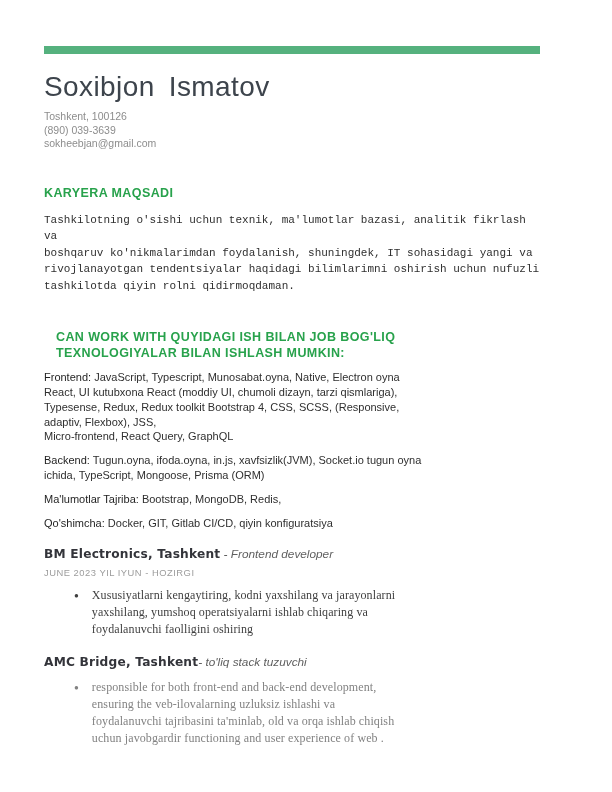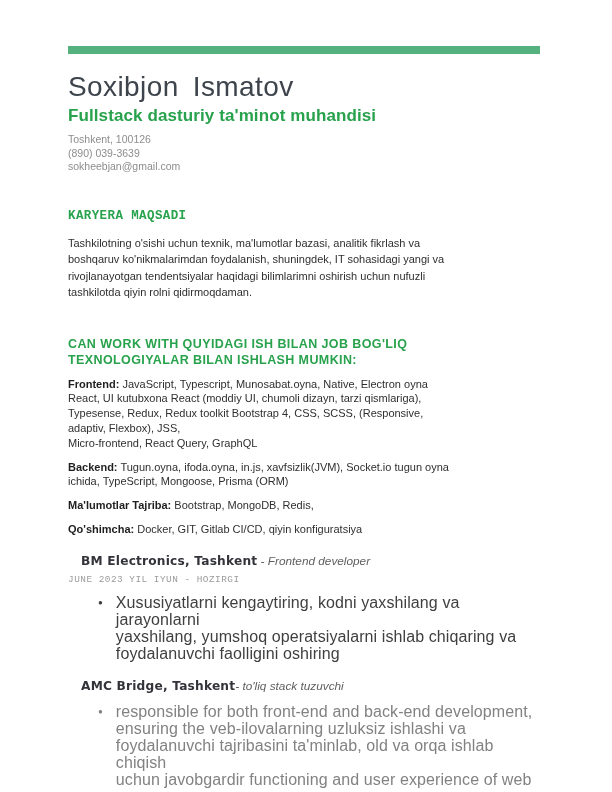--- a/index.html
+++ b/index.html
@@ -7,81 +7,81 @@
     --bar:#55b17e;
     --ink:#2f2f2f;
     --muted:#8d8d8d;
   }
   *{margin:0;padding:0;box-sizing:border-box;}
   html,body{background:#ffffff;}
   body{font-family:"Liberation Sans", sans-serif;}
   .page{
     width:612px;height:792px;
     background:#ffffff;
-    padding:46px 72px 0 68px;
+    padding:46px 72px 0 44px;
     position:relative;
     overflow:hidden;
   }
   .top-bar{height:8px;width:100%;background:var(--bar,#55b17e);}
   .name{
     margin-top:17px;
     font-size:28px;line-height:1.15;font-weight:400;
     color:#3d444c;letter-spacing:.4px;word-spacing:6px;
   }
   .role{
     margin-top:3px;
     font-size:17px;font-weight:700;
     color:var(--accent,#28a24c);letter-spacing:.1px;
   }
   .contact{margin-top:7px;font-size:10.5px;line-height:13.5px;color:var(--muted,#8d8d8d);}
   .sec-heading{
     font-size:12.5px;font-weight:700;color:var(--accent,#28a24c);
     letter-spacing:.4px;line-height:16px;white-space:pre-line;
   }
-  .objective-heading{margin-top:34px;font-family:Liberation Mono, monospace;}
+  .objective-heading{margin-top:34px;}
   .objective-body{
     margin-top:11px;font-size:11px;line-height:16.5px;color:var(--ink,#2f2f2f);
     white-space:pre-line;
+    font-family:Liberation Mono, monospace;
   }
-  .skills-heading{margin-top:35px;}
+  .skills-heading{margin-top:35px;margin-left:12px;}
   .skill-group{margin-top:9px;font-size:11px;line-height:14.8px;color:var(--ink,#2f2f2f);}
   .skill-group:first-of-type{margin-top:11px;}
-  .skill-group .lbl{font-weight:700;color:#1f1f1f;}
+  .skill-group .lbl{font-weight:400;color:#1f1f1f;}
   .skill-group .txt{white-space:pre-line;}
   .exp-heading{margin-top:34px;font-size:13px;}
   .job-header{
     margin-top:17px;font-size:12.2px;line-height:15px;color:#33343a;
     font-family:"DejaVu Sans", sans-serif;
   }
-  .job-header .co{font-weight:700;letter-spacing:.2px;margin-left:13px;}
+  .job-header .co{font-weight:700;letter-spacing:.2px;}
   .job-header .rl{font-style:italic;font-weight:400;color:#5f5f5f;font-size:11.8px;
     font-family:"Liberation Sans", sans-serif;text-align:right;}
   .job-dates{
-    margin-top:5px;font-size:9.4px;letter-spacing:.5px;color:#9c9c9c;font-family:Liberation Mono, monospace;
+    margin-top:5px;font-size:9.4px;letter-spacing:.5px;color:#9c9c9c;
   }
   .bullets{margin-top:9px;padding-left:30px;}
   .bullet-row{display:flex;gap:13px;}
   .dot{font-size:8px;line-height:17px;flex:0 0 auto;}
   .bullet-text{
-    font-size:16px;line-height:17px;white-space:pre-line;
-    font-family:Liberation Sans, sans-serif;letter-spacing:.1px;
+    font-size:12px;line-height:17px;white-space:pre-line;
+    font-family:Liberation Serif, serif;letter-spacing:.1px;
   }
   .job-1 .dot,.job-1 .bullet-text{color:#3f3f3f;}
   .job-2 .dot,.job-2 .bullet-text{color:#828282;}
   .job-2{margin-top:14px;}
 </style>
 </head>
 <body>
 
 <div class="page">
 
   <div class="top-bar"></div>
 
   <h1 class="name">Soxibjon Ismatov</h1>
-  <h2 class="role">Fullstack dasturiy ta'minot muhandisi</h2>
 
   <div class="contact">
     <div>Toshkent, 100126</div>
     <div>(890) 039-3639</div>
     <div>sokheebjan@gmail.com</div>
   </div>
 
   <h3 class="sec-heading objective-heading">KARYERA MAQSADI</h3>
   <p class="objective-body">Tashkilotning o'sishi uchun texnik, ma'lumotlar bazasi, analitik fikrlash va
 boshqaruv ko'nikmalarimdan foydalanish, shuningdek, IT sohasidagi yangi va

